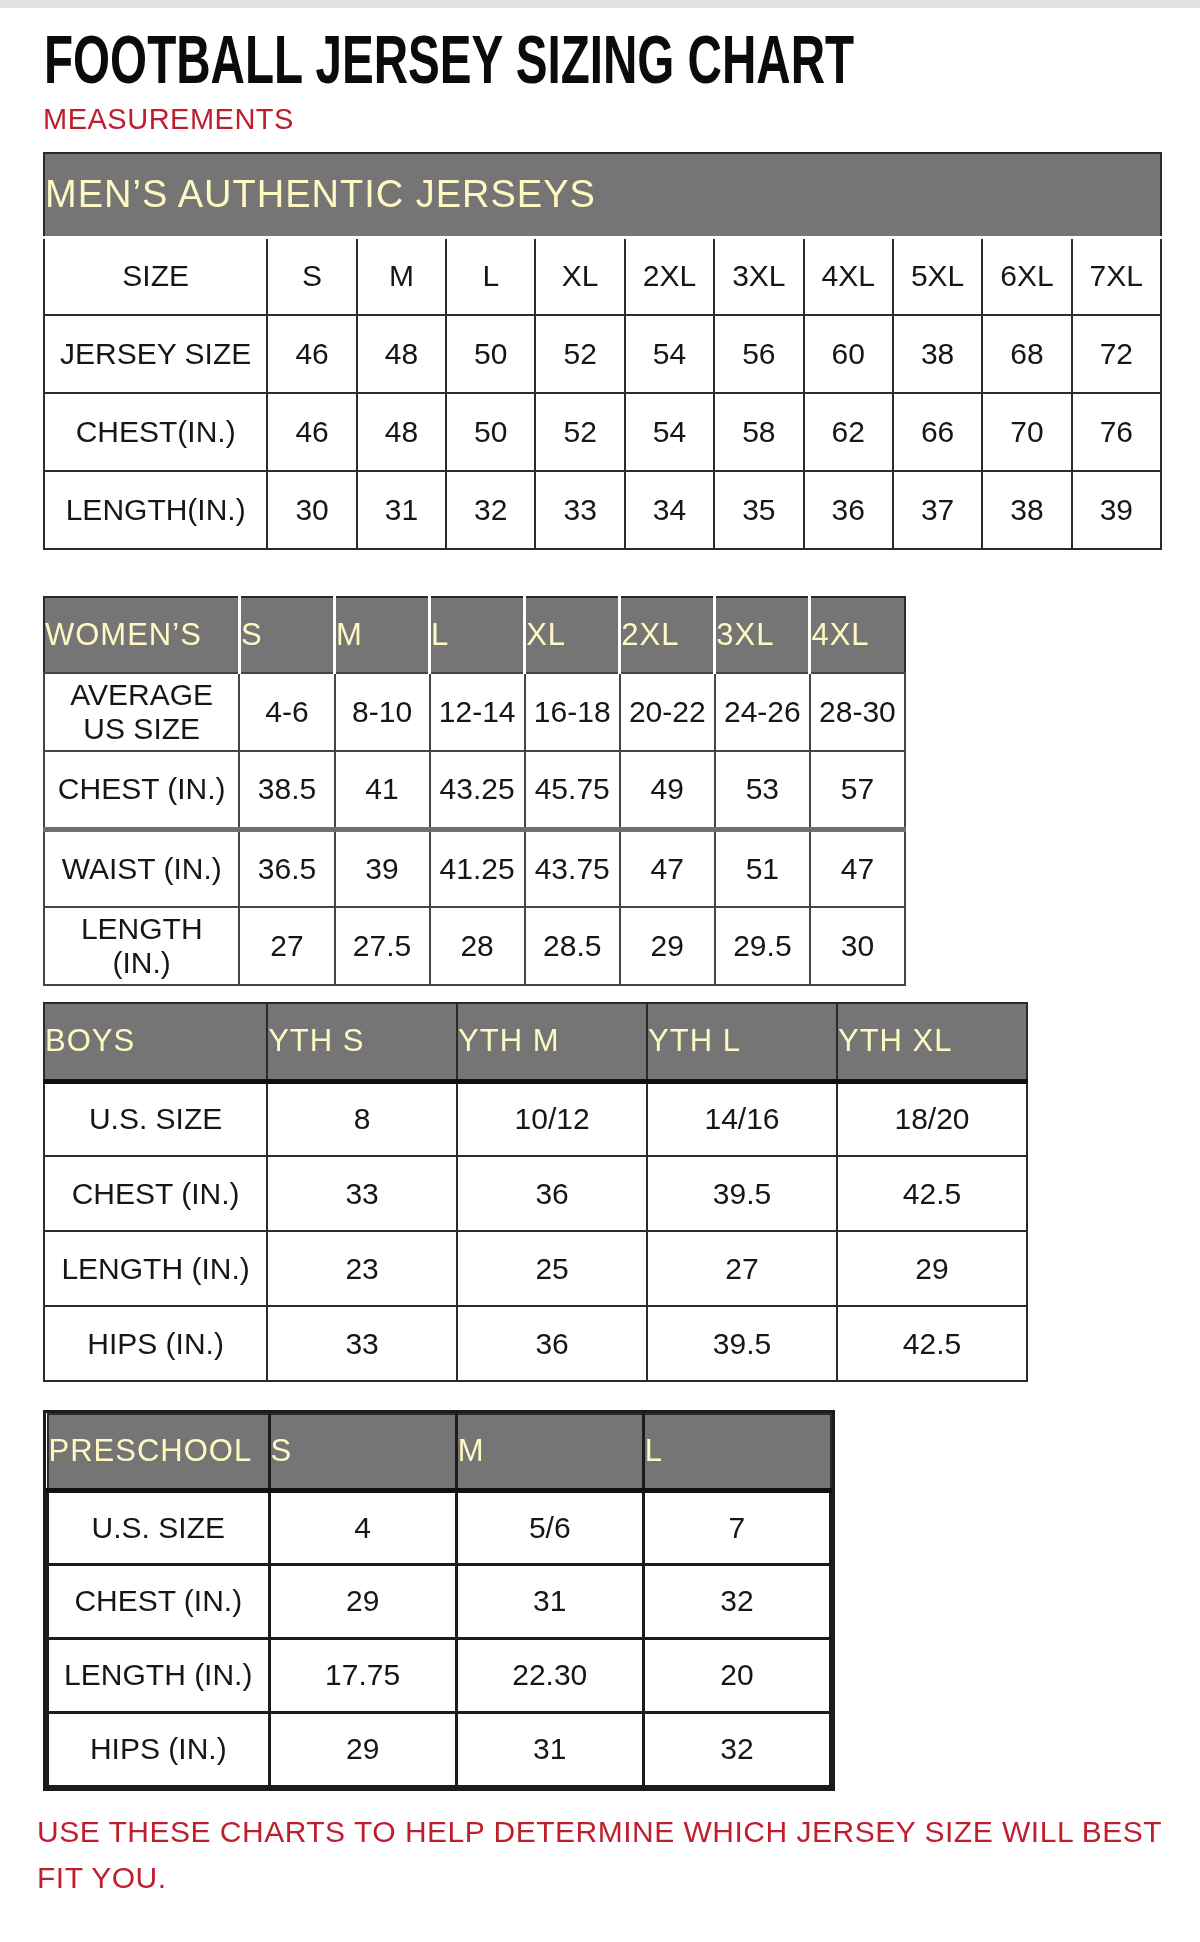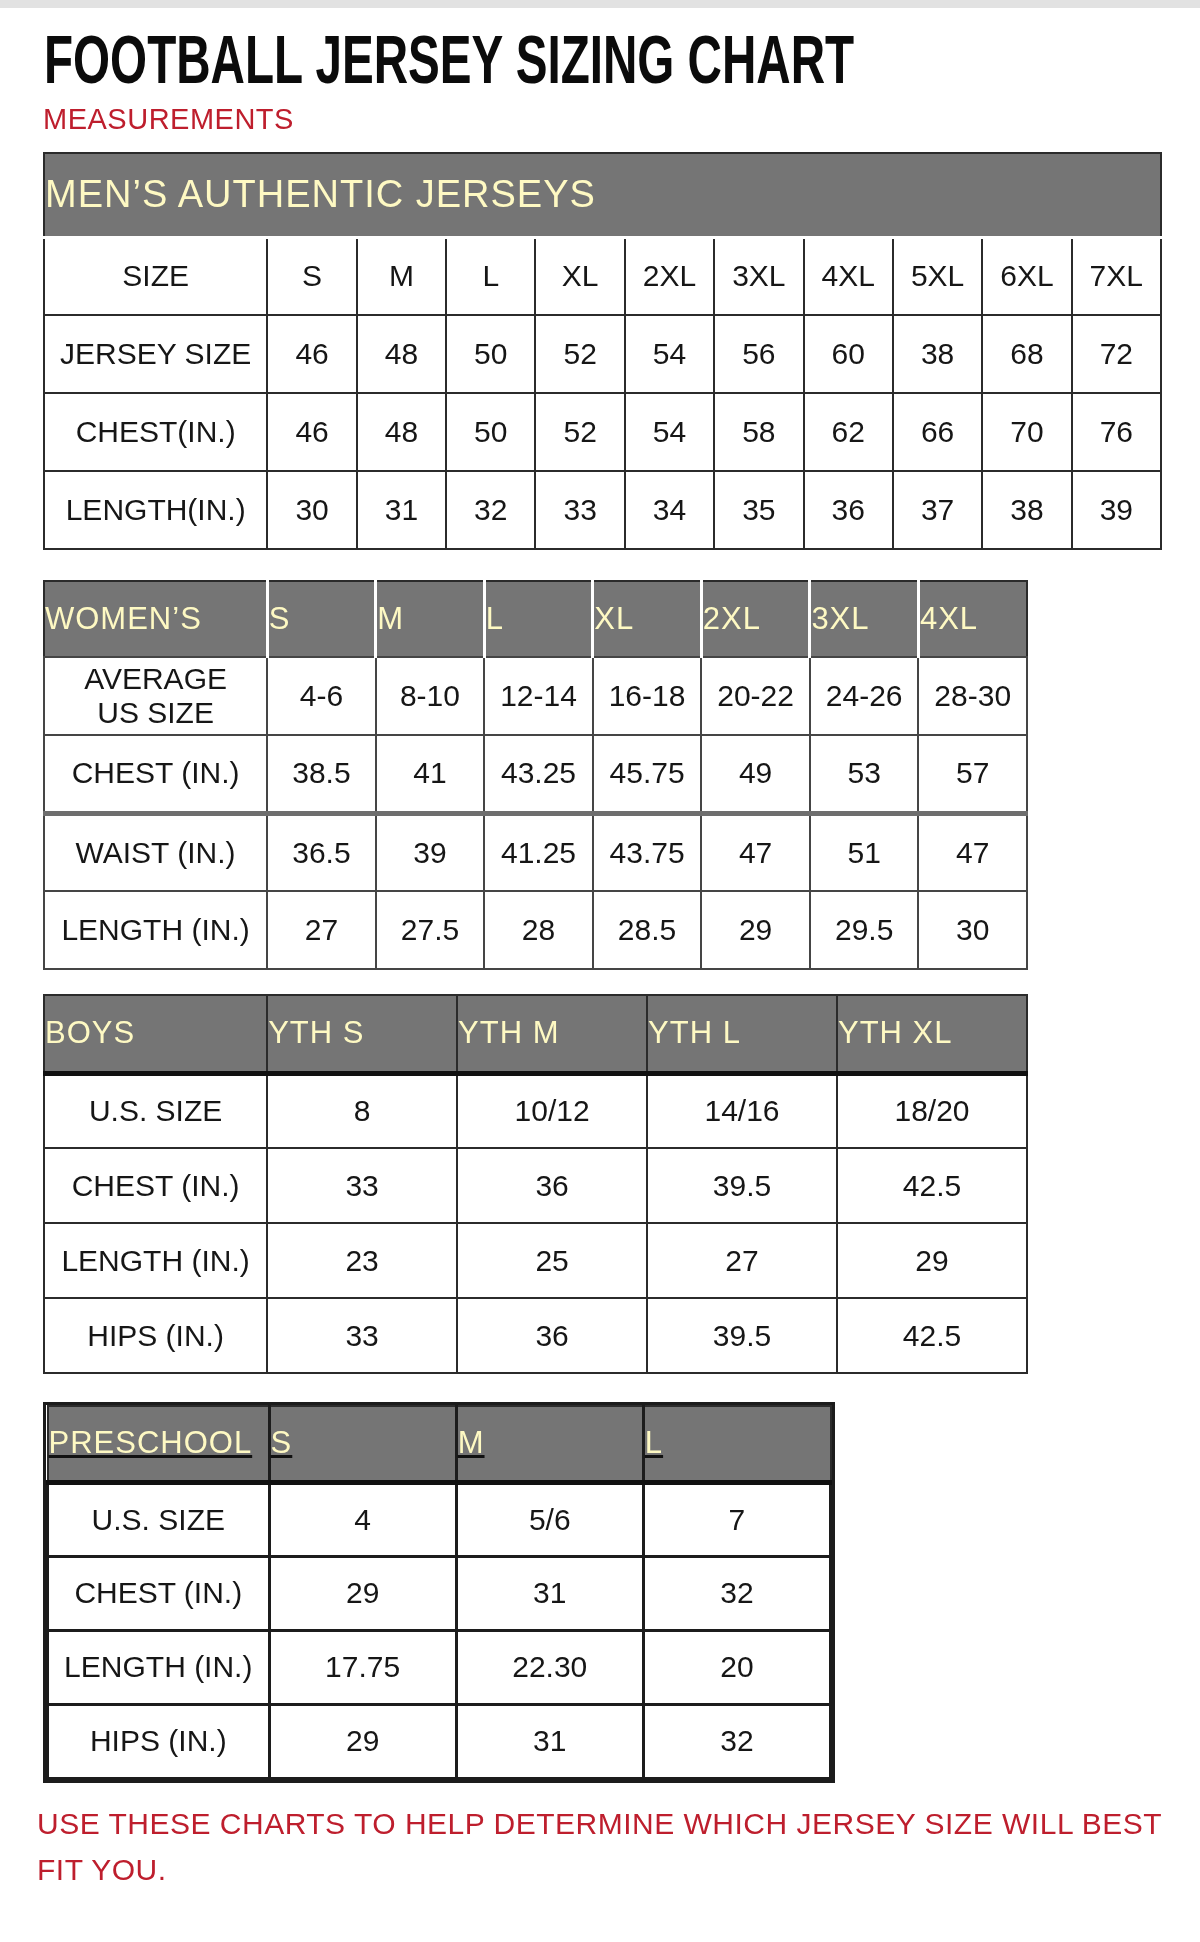--- a/index.html
+++ b/index.html
@@ -23,22 +23,22 @@
     letter-spacing:0px;white-space:nowrap;
     transform:scaleX(0.70);transform-origin:left center;
   }
   .note{
     margin:8px 0 0 43px;
     color:var(--red);
     font-size:29px;line-height:34px;font-weight:400;letter-spacing:0.5px;
   }
   section{display:block;margin-left:43px;}
   #tbl-mens{margin-top:16px;width:1119px;}
-  #tbl-womens{margin-top:30px;width:985px;}
-  #tbl-boys{margin-top:24px;width:985px;}
+  #tbl-womens{margin-top:46px;width:863px;}
+  #tbl-boys{margin-top:16px;width:985px;}
   #tbl-preschool{margin-top:28px;width:792px;}
 
   table.size-table{
     width:100%;border-collapse:collapse;table-layout:fixed;
     border:2px solid var(--border-dark);
   }
   table.size-table th{
     background:var(--gray-header);color:#fef9c3;font-weight:400;
     text-align:left;vertical-align:middle;letter-spacing:1px;
   }
@@ -64,21 +64,21 @@
   #tbl-womens tbody tr:nth-child(3) td{border-top:5px solid var(--thick-gray);}
 
   
   #tbl-boys thead tr{height:78px;}
   #tbl-boys thead th{font-size:31px;border-bottom:5px solid #101010;border-left:2px solid #2b2b2b;}
   #tbl-boys thead th:first-child{border-left:none;}
   #tbl-boys tbody tr{height:75px;}
 
   
   #tbl-preschool{border:3px solid #1c1c1c;}
-  #tbl-preschool thead tr{height:76px;text-decoration:underline;}
+  #tbl-preschool thead tr{height:76px;}
   #tbl-preschool thead th{font-size:31px;border-bottom:5px solid #101010;border-left:3px solid #1c1c1c;}
   #tbl-preschool thead th:first-child{border-left:none;}
   #tbl-preschool tbody tr{height:74px;}
   #tbl-preschool td{border-width:3px;border-color:#1c1c1c;}
 
   .footer-note{
     margin:18px 0 0 37px;
     color:var(--red);
     font-size:30px;line-height:46px;letter-spacing:0.5px;font-weight:400;
   }

